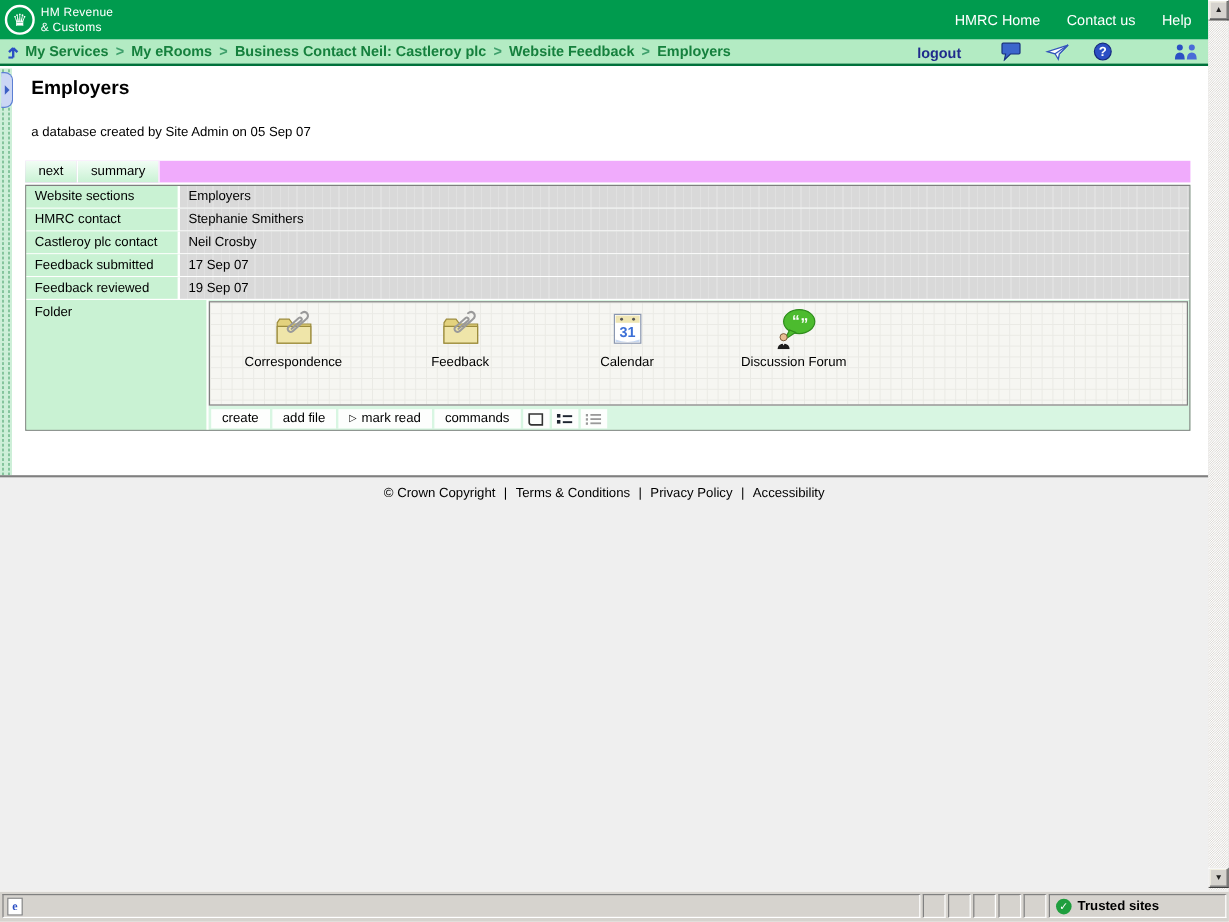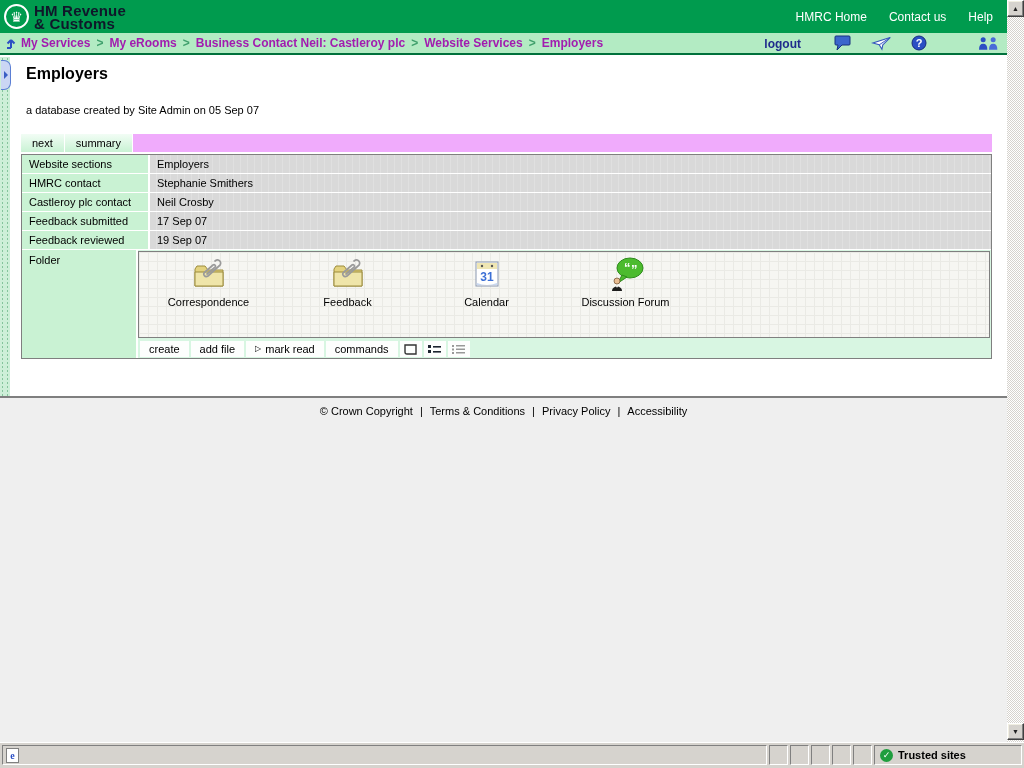--- a/index.html
+++ b/index.html
@@ -6,28 +6,28 @@
   html,body { width:1024px; height:768px; overflow:hidden; }
   body { font-family:"Liberation Sans", sans-serif; font-size:11px; color:#000; background:#D6D3CE; position:relative; }
 
   
   .viewport { position:absolute; left:0; top:0; width:1007px; height:742px; background:#fff; overflow:hidden; }
 
   
   .app-header { position:absolute; left:0; top:0; width:100%; height:33px; background:#009B4E; display:flex; align-items:center; }
   .logo { display:flex; align-items:center; gap:5px; margin-left:4px; cursor:pointer; }
   .crown-badge { width:25px; height:25px; border:2px solid #fff; border-radius:50%; display:flex; align-items:center; justify-content:center; color:#fff; font-size:14px; line-height:1; }
-  .logo-text { color:#0f172a; font-weight:bold; font-size:15px; line-height:13px; letter-spacing:.2px; }
+  .logo-text { color:#ffffff; font-weight:normal; font-size:10px; line-height:13px; letter-spacing:.2px; }
   .header-links { margin-left:auto; margin-right:14px; display:flex; gap:22px; }
   .header-links span { color:#fff; font-size:12px; cursor:pointer; }
 
   
   .crumb-bar { position:absolute; left:0; top:33px; width:100%; height:22px; background:#B3EBC3; border-bottom:2px solid #00713B; display:flex; align-items:center; padding:0 8px 0 5px; }
   .crumb-up { width:12px; height:12px; margin-right:4px; cursor:pointer; flex:none; }
-  .crumb-item { color:#a21caf; font-weight:bold; font-size:12px; cursor:pointer; white-space:nowrap;text-align:center; }
+  .crumb-item { color:#15803d; font-weight:bold; font-size:12px; cursor:pointer; white-space:nowrap;text-align:center; }
   .crumb-sep { color:#3FA06C; font-weight:bold; font-size:12px; margin:0 6px; }
   .crumb-right { margin-left:auto; display:flex; align-items:flex-end; gap:18px; }
   .logout { color:#1F2B8C; font-weight:bold; font-size:12px; margin-right:14px; cursor:pointer; }
   .bar-icon { width:20px; height:16px; cursor:pointer; flex:none; }
   .members-gap { width:14px; }
 
   
   .left-strip { position:absolute; left:0; top:57px; width:10px; height:339px; background:#CDEFD8;
     background-image:radial-gradient(circle, #84C49C 1px, transparent 1.1px); background-size:5px 4px; cursor:pointer; }
   .expander { position:absolute; left:1px; top:60px; width:10px; height:30px; background:#CBD6F4; border:1px solid #5B7FD4; border-left:none; border-radius:0 7px 7px 0; display:flex; align-items:center; justify-content:center; cursor:pointer; }
@@ -40,21 +40,21 @@
   
   .tabbar { position:absolute; left:21px; top:134px; width:971px; height:18px; background:#f0abfc; display:flex; }
   .tab { background:linear-gradient(#F2FDF5,#C9F2D4); border-right:1px solid #fff; padding:0 11px; line-height:18px; font-size:11px; cursor:pointer; }
 
   
   .info-table { position:absolute; left:21px; top:154px; width:971px; border:1px solid #7F7F7F; background:#C9F2D3; }
   .trow { display:flex; height:19px; }
   .trow .lbl { width:128px; background:#C9F2D3; border-bottom:1px solid #fff; border-right:2px solid #fff; padding:0 0 0 7px; line-height:18px; }
   .trow .val { flex:1; background:#D9D9D9; background-image:repeating-linear-gradient(90deg,#D9D9D9 0 6px,#E0E0E0 6px 7px); border-bottom:1px solid #fff; padding:0 0 0 7px; line-height:18px; }
   .folder-row { display:flex; height:108px; }
-  .folder-row .lbl { width:116px; background:#C9F2D3; border-right:2px solid #fff; padding:4px 0 0 7px; }
+  .folder-row .lbl { width:152px; background:#C9F2D3; border-right:2px solid #fff; padding:4px 0 0 7px; }
   .folder-row .fval { flex:1; background:#D8F6E2; }
   .icon-panel { margin:1px 1px 0 0; height:87px; border:1px solid #7F7F7F; background:#F6F6F2;
     background-image:linear-gradient(#EAEAE5 1px,transparent 1px),linear-gradient(90deg,#EAEAE5 1px,transparent 1px); background-size:9px 9px; display:flex; padding-top:5px; }
   .folder-item { width:139px; display:flex; flex-direction:column; align-items:center; cursor:pointer; }
   .folder-item svg { width:36px; height:34px; }
   .folder-item .cap { margin-top:5px; font-size:11px; }
   .cmd-bar { margin-top:3px; height:16px; display:flex; align-items:stretch; padding-left:2px; }
   .cmd-btn { background:#FDFEFD; padding:0 9px; margin-right:2px; line-height:16px; font-size:11px; cursor:pointer; display:flex; align-items:flex-end; gap:4px; }
   .cmd-btn .pre { font-size:8px; }
   .cmd-icon-btn { background:#FDFEFD; width:22px; margin-right:2px; display:flex; align-items:center; justify-content:center; cursor:pointer; }
@@ -108,21 +108,21 @@
   <div class="crumb-bar">
     <svg class="crumb-up" viewBox="0 0 12 12">
       <path d="M6 11 L6 4 M6 3 L2.5 6.5 M6 3 L9.5 6.5 M6 11 L2 11" stroke="#2B4FC4" stroke-width="2" fill="none"></path>
     </svg>
     <span class="crumb-item">My Services</span>
     <span class="crumb-sep">&gt;</span>
     <span class="crumb-item">My eRooms</span>
     <span class="crumb-sep">&gt;</span>
     <span class="crumb-item">Business Contact Neil: Castleroy plc</span>
     <span class="crumb-sep">&gt;</span>
-    <span class="crumb-item">Website Services</span>
+    <span class="crumb-item">Website Feedback</span>
     <span class="crumb-sep">&gt;</span>
     <span class="crumb-item">Employers</span>
 
     <div class="crumb-right">
       <span class="logout">logout</span>
       <svg class="bar-icon" viewBox="0 0 20 16">
         <path d="M2 2 Q2 1 3 1 L16 1 Q17 1 17 2 L17 9 Q17 10 16 10 L9 10 L4 15 L5 10 L3 10 Q2 10 2 9 Z" fill="#3B66CC" stroke="#17307E" stroke-width="1"></path>
       </svg>
       <svg class="bar-icon" viewBox="0 0 22 16">
         <path d="M21 2 L2 8 L9 10 L12 15 L13 10 Z" fill="#fff" stroke="#3355BB" stroke-width="1.2"></path>

